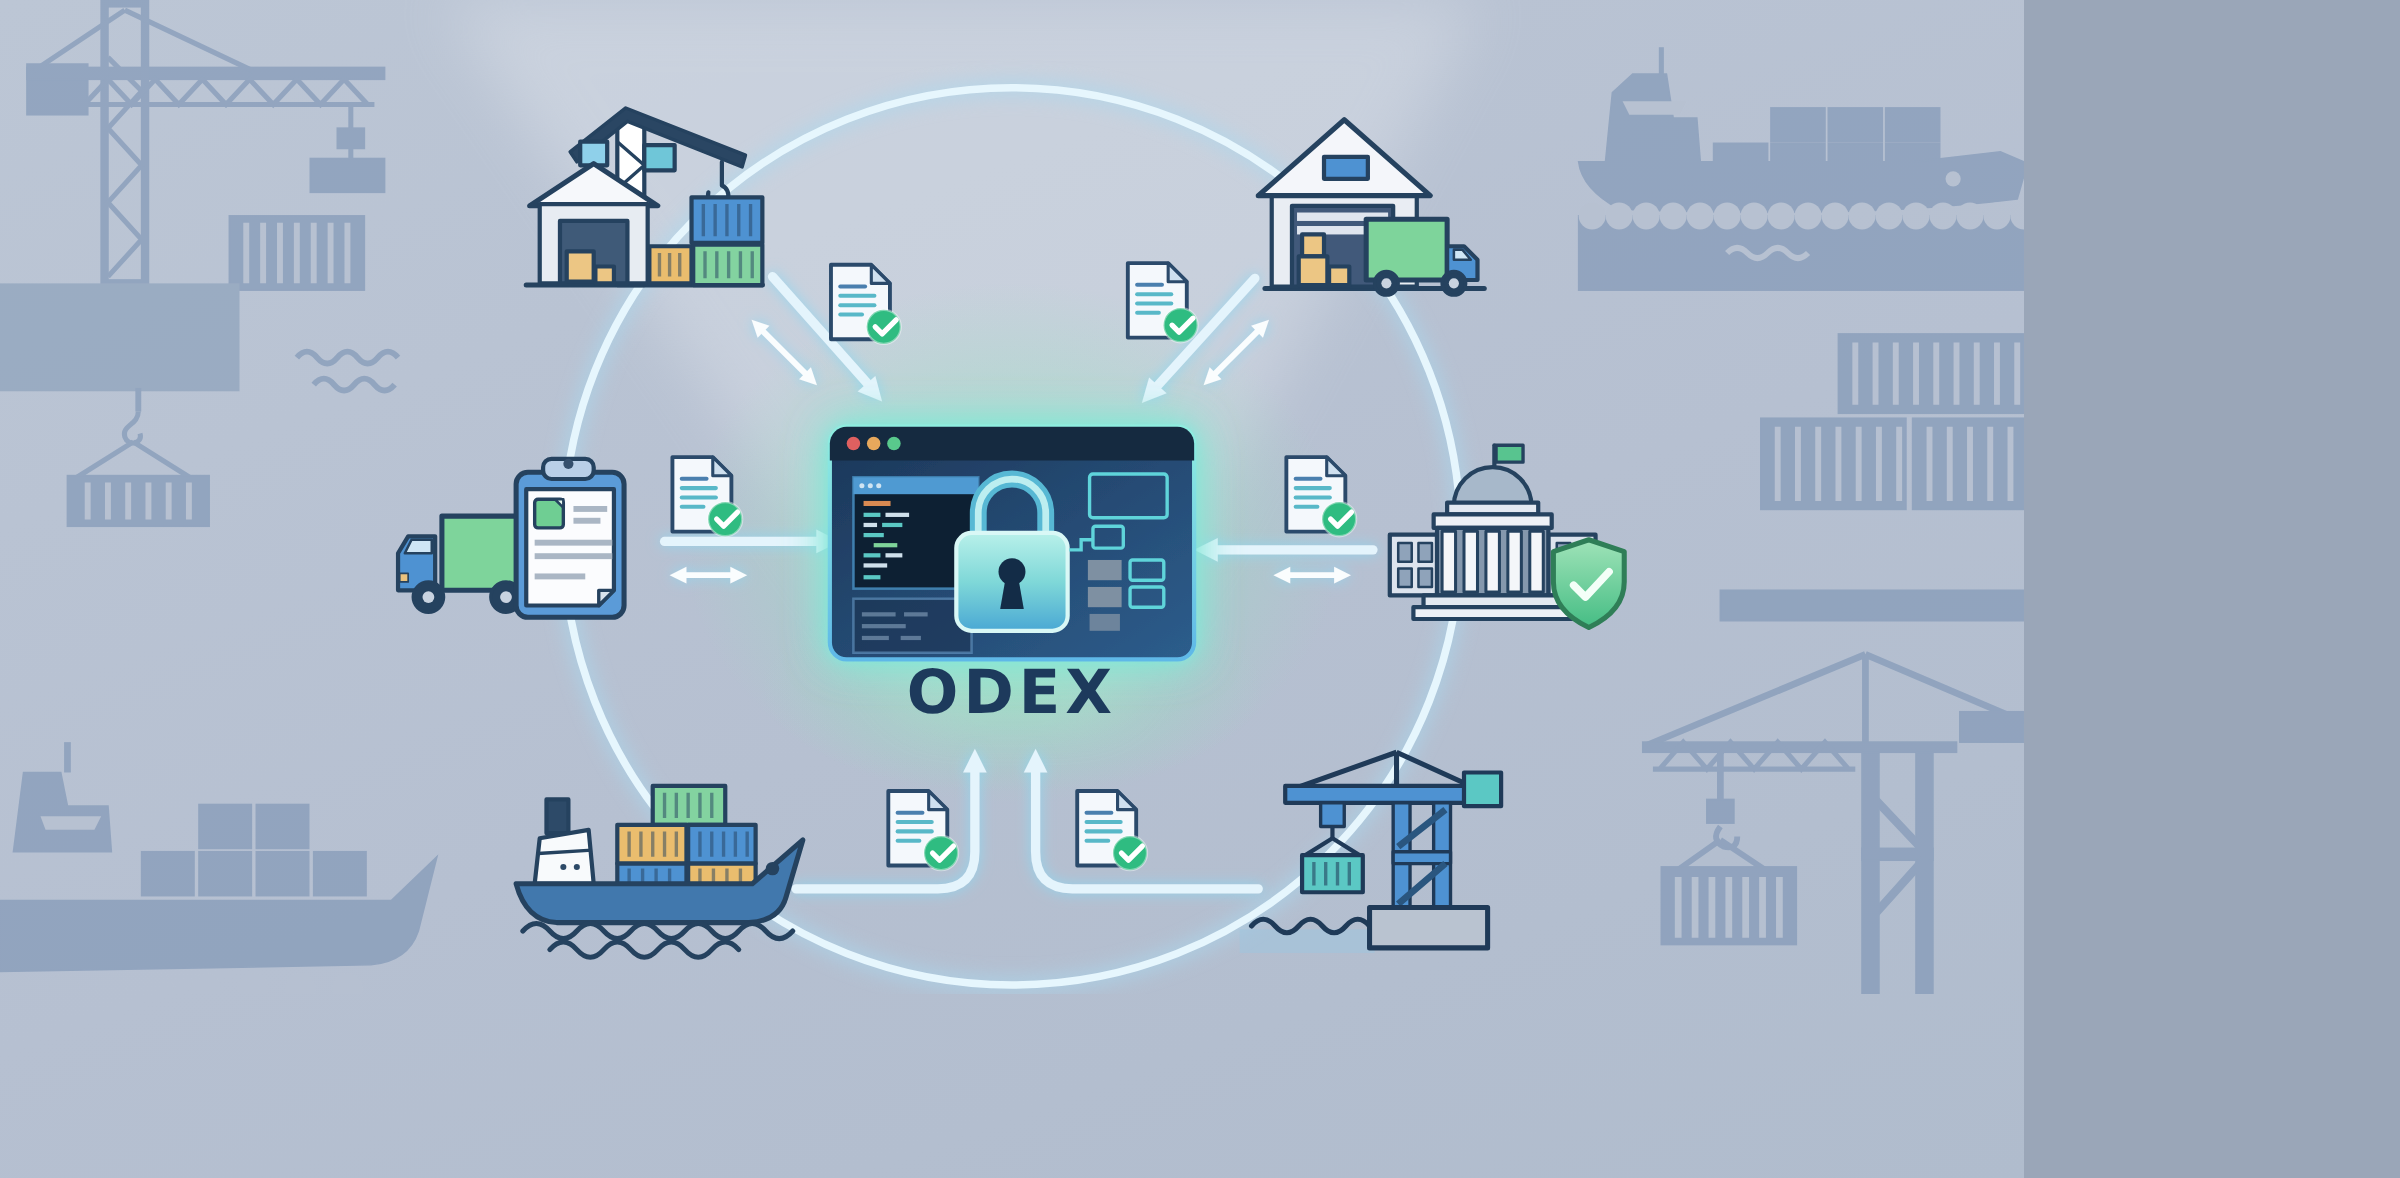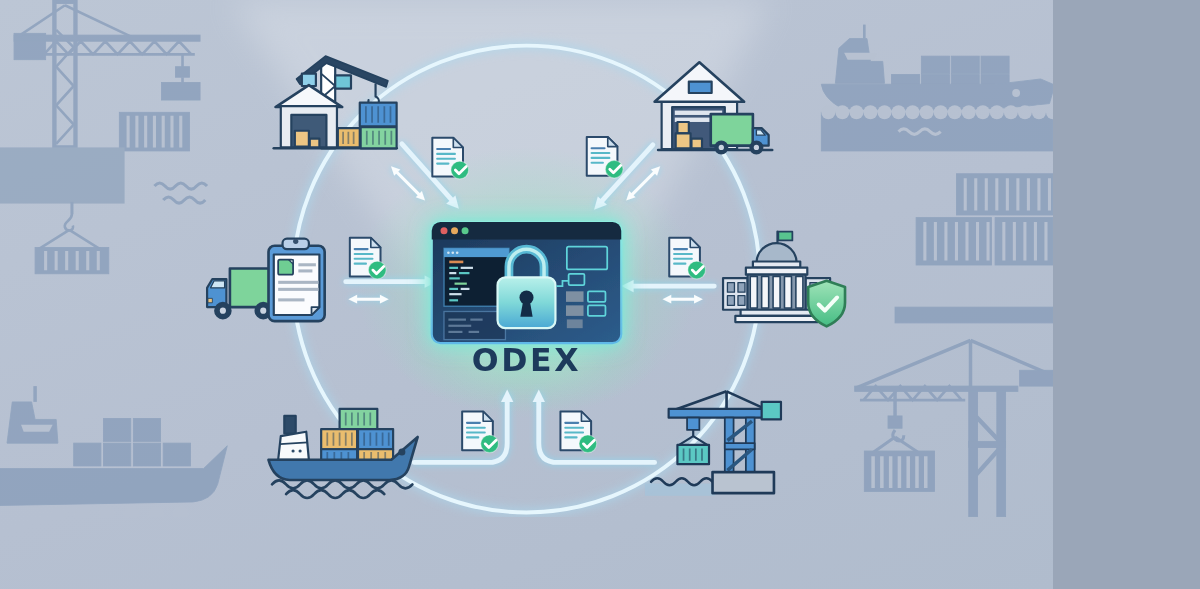--- a/index.html
+++ b/index.html
@@ -1,17 +1,17 @@
 <!DOCTYPE html>
 <html><head>
 <meta charset="utf-8">
 <style>
   html,body{margin:0;padding:0;background:#9aa6b8;}
   .stage{position:relative;width:1012px;height:589px;overflow:hidden;
-         background:linear-gradient(160deg,#bcc6d5 0%,#b6c0d1 55%,#b0bccd 100%);padding-left:41px;}
+         background:linear-gradient(160deg,#bcc6d5 0%,#b6c0d1 55%,#b0bccd 100%);}
   .stage svg{position:absolute;inset:0;display:block;}
   text.odex{font-family:"DejaVu Sans","Liberation Sans",sans-serif;font-weight:700;
             letter-spacing:3px;}
 </style>
 </head>
 <body>
 
 <div class="stage">
 <svg viewBox="0 0 1200 589">
   <defs>

